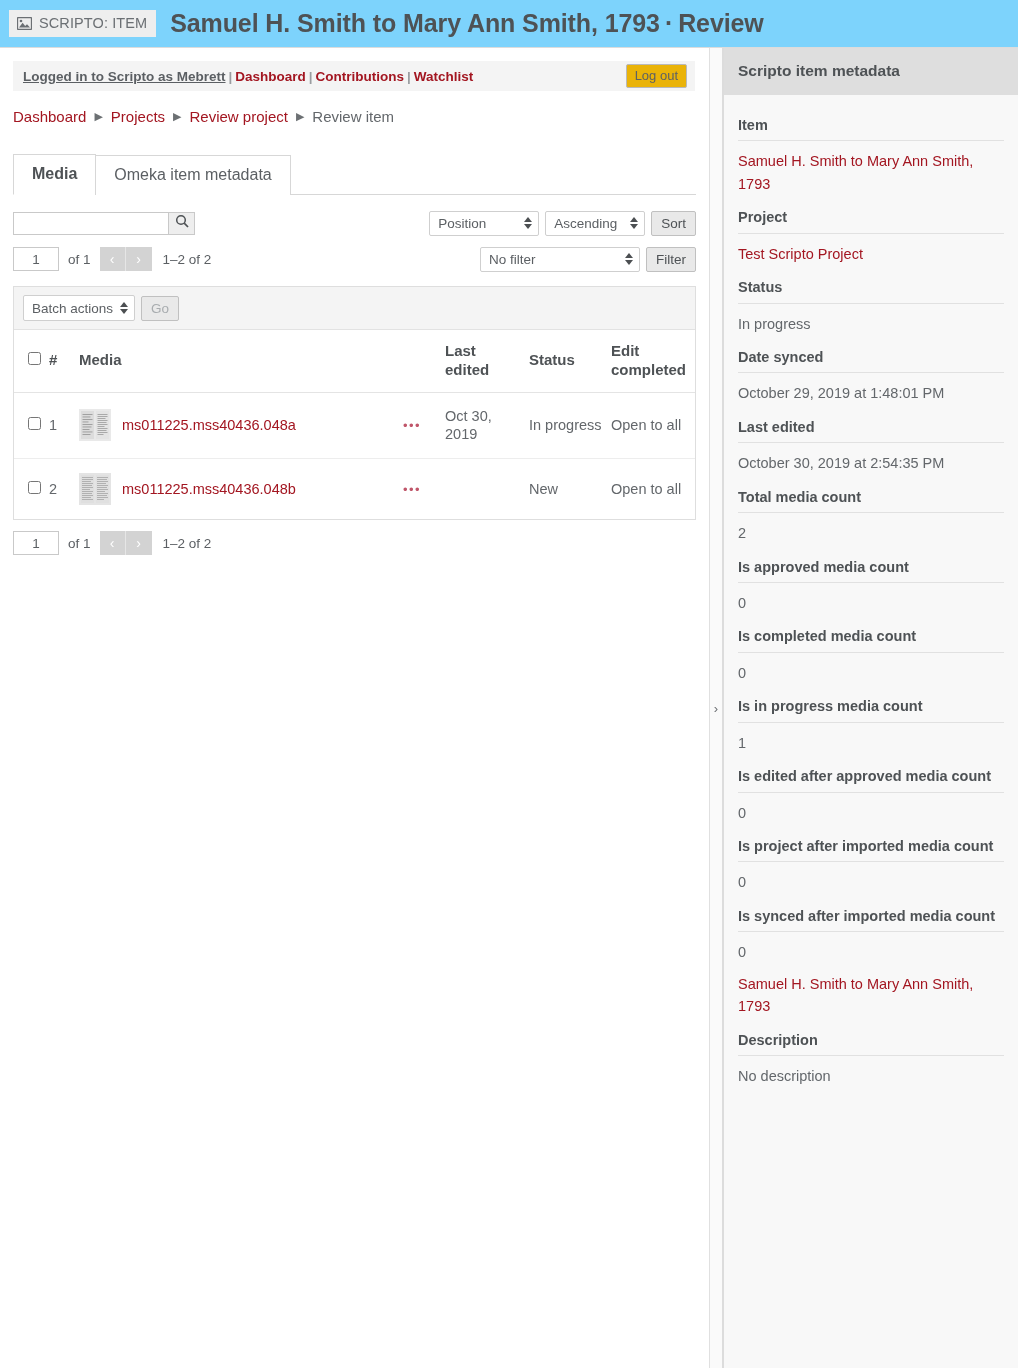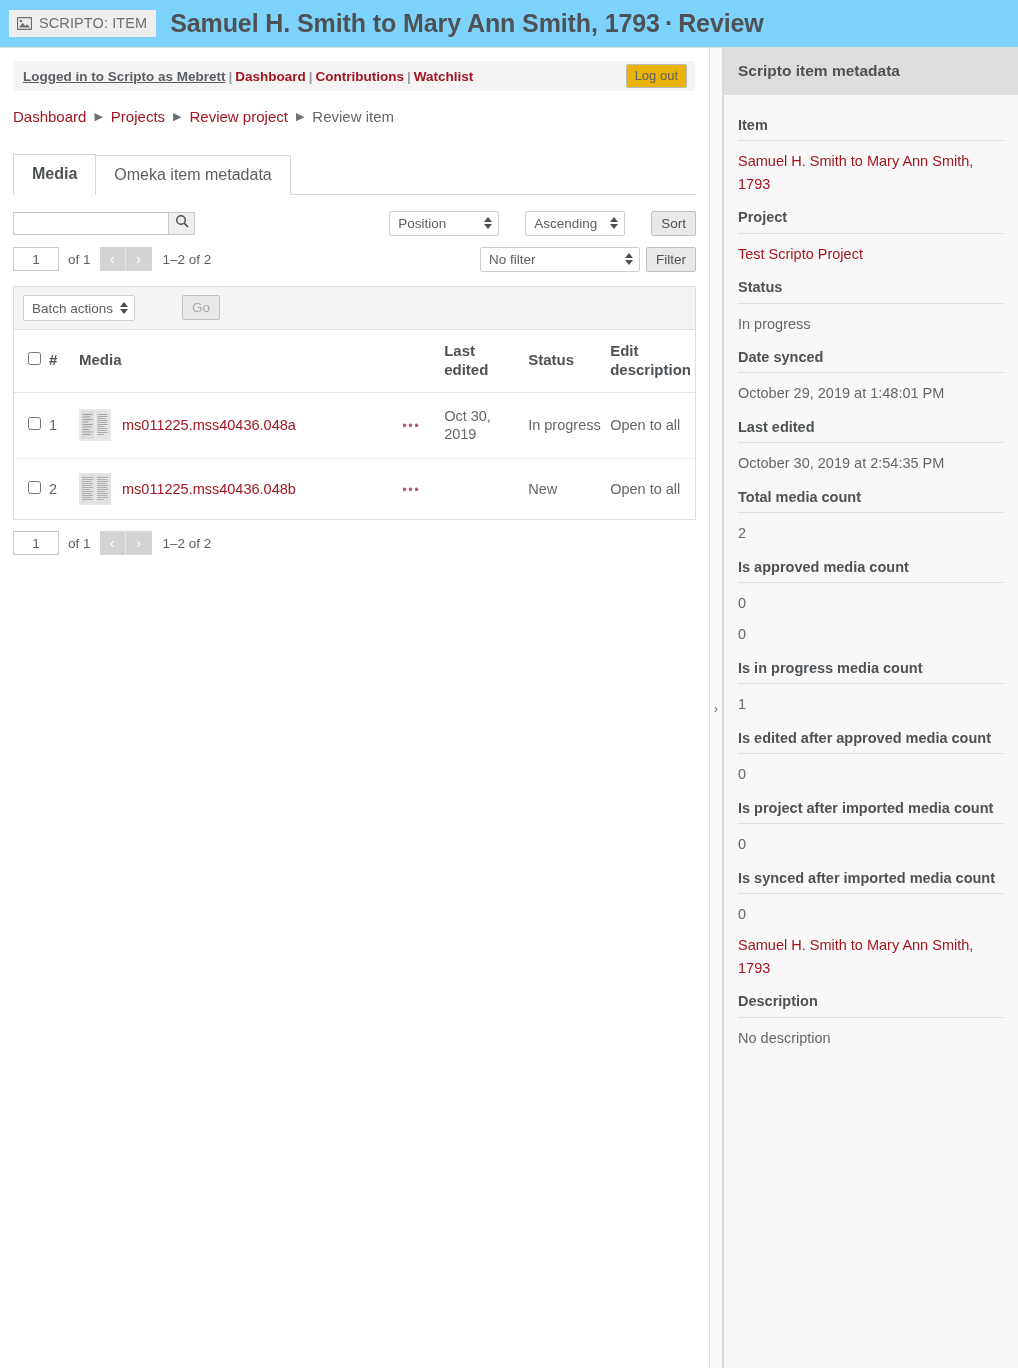--- a/index.html
+++ b/index.html
@@ -117,21 +117,21 @@
   .tab.active { font-weight: bold; color: #4e5255; border-bottom: 1px solid #fff; }
   .tab:not(.active) { background: #fff; margin-left: -1px; }
 
   
   .toolrow {
     margin: 0 13px;
     display: flex;
     align-items: center;
     height: 36px;
   }
-  .toolrow.first { margin-top: 10px; gap: 20px; }
+  .toolrow.first { margin-top: 10px; }
   .search-wrap { display: flex; }
   .search-input {
     width: 155px;
     height: 23px;
     border: 1px solid #c9c9c9;
     border-right: none;
     font-size: 13px;
     padding: 0 5px;
     color: #5b5f63;
     font-family: "Liberation Sans", sans-serif;
@@ -212,22 +212,22 @@
   }
   .pg-btn:last-child { border-right: none; }
   .pager .range { margin-left: 11px; }
 
   
   .panel { margin: 9px 13px 0 13px; border: 1px solid #dedede; }
   .batchbar {
     background: #f4f4f4;
     padding: 8px 9px;
     display: flex;
+    align-items: center;
     border-bottom: 1px solid #e2e2e2;
-    gap: 41px;
   }
   table.media { width: 100%; border-collapse: collapse; background: #fff; }
   table.media th {
     text-align: left;
     font-size: 15px;
     font-weight: bold;
     color: #4e5255;
     padding: 12px 8px 12px 0;
     vertical-align: middle;
     border-bottom: 1px solid #e4e4e4;
@@ -431,21 +431,21 @@
           <thead>
             <tr>
               <th class="col-cb">
                 <input type="checkbox" style="">
               </th>
               <th class="col-num">#</th>
               <th class="col-media">Media</th>
               <th class="col-dots"></th>
               <th class="col-edited">Last edited</th>
               <th class="col-status">Status</th>
-              <th class="col-prot">Edit description</th>
+              <th class="col-prot">Edit completed</th>
             </tr>
           </thead>
           <tbody>
             <tr>
               <td class="col-cb">
                 <input type="checkbox" style="">
               </td>
               <td class="col-num">1</td>
               <td class="col-media">
                 <div class="media-cell">
@@ -572,20 +572,21 @@
 
           <div class="meta-label">Last edited</div>
           <div class="meta-value">October 30, 2019 at 2:54:35 PM</div>
 
           <div class="meta-label">Total media count</div>
           <div class="meta-value">2</div>
 
           <div class="meta-label">Is approved media count</div>
           <div class="meta-value">0</div>
 
+          <div class="meta-label">Is completed media count</div>
           <div class="meta-value">0</div>
 
           <div class="meta-label">Is in progress media count</div>
           <div class="meta-value">1</div>
 
           <div class="meta-label">Is edited after approved media count</div>
           <div class="meta-value">0</div>
 
           <div class="meta-label">Is project after imported media count</div>
           <div class="meta-value">0</div>

